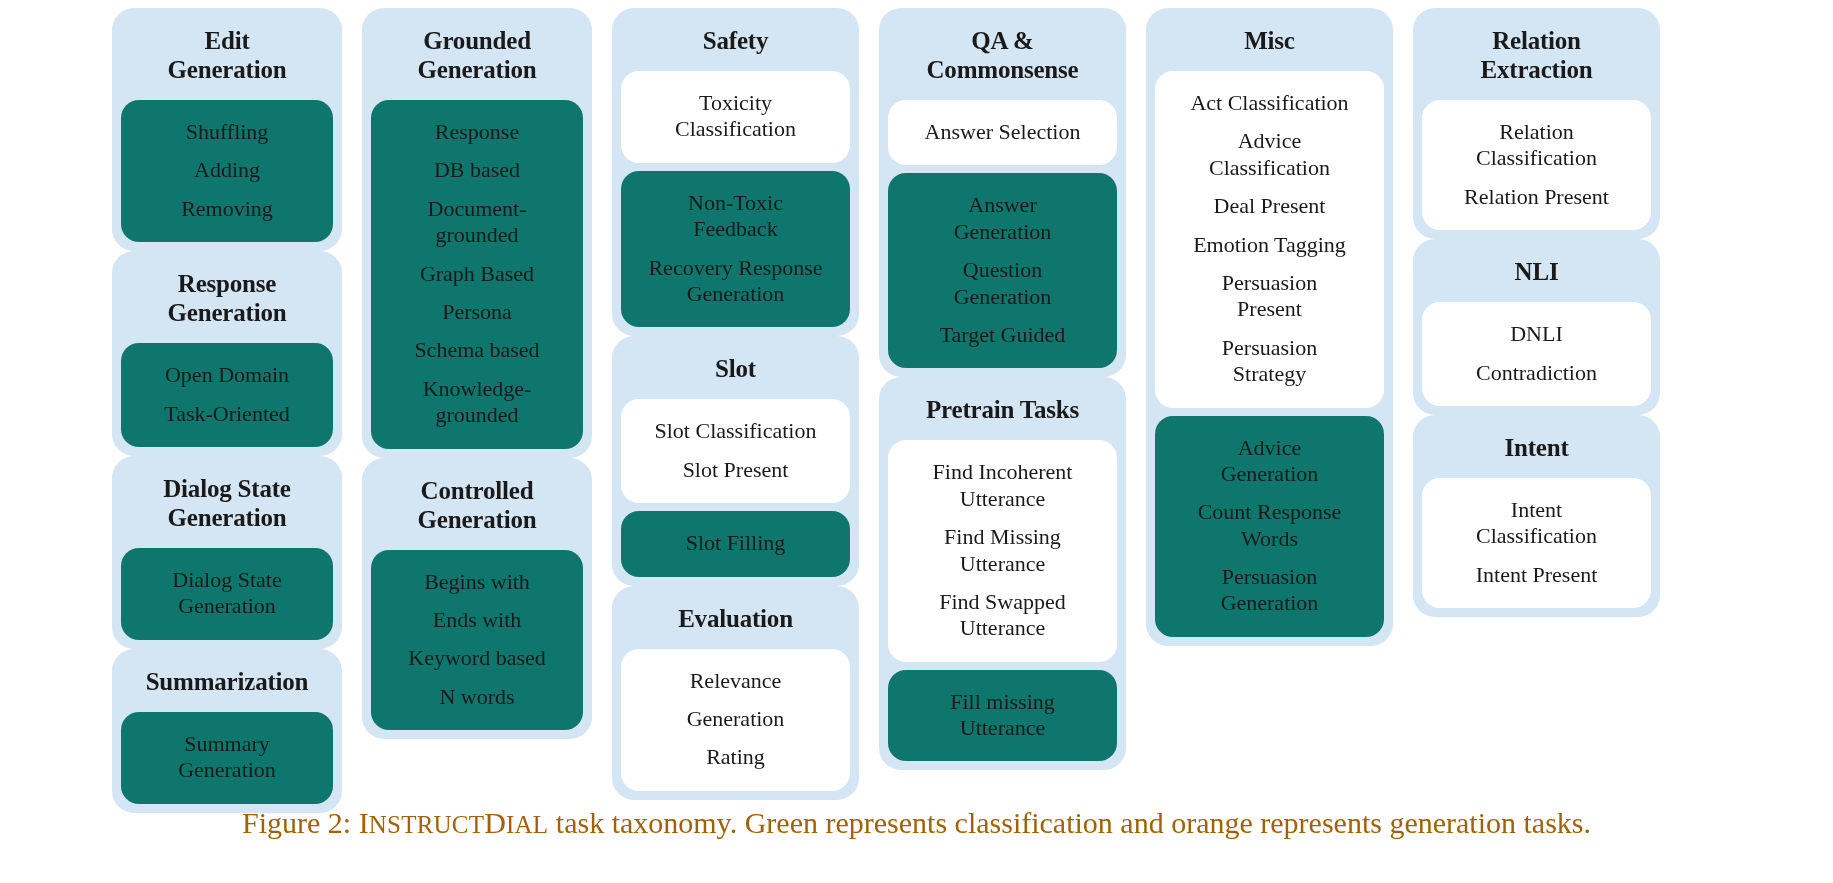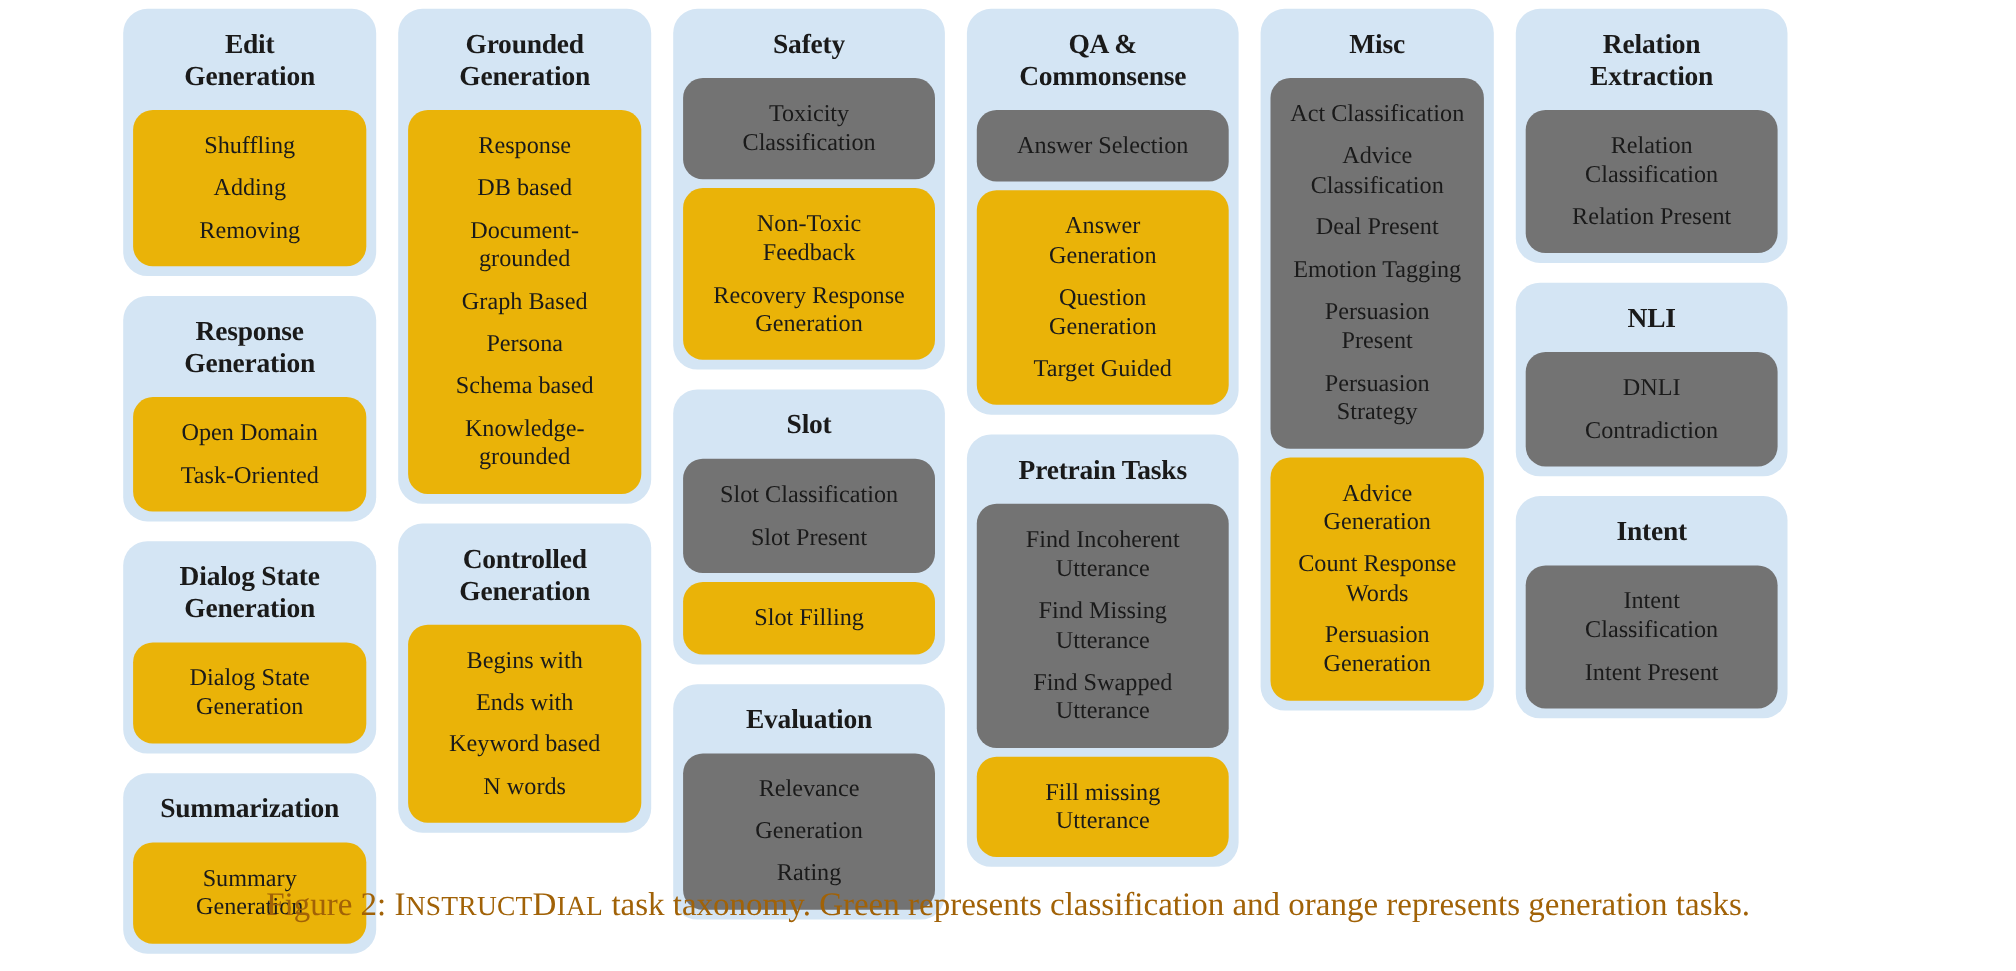--- a/index.html
+++ b/index.html
@@ -19,21 +19,20 @@
     left:112px; top:8px;
     width:1620px; height:788px;
     display:flex;
     flex-direction:row;
     align-items:flex-start;
     gap:20px;
   }
   .column{
     display:flex;
     flex-direction:column;
-    gap:18px;
     flex:0 0 auto;
   }
   .group{
     background:#d4e5f4;
     border-radius:22px;
     padding:9px 9px 9px 9px;
     box-sizing:border-box;
     display:flex;
     flex-direction:column;
     gap:8px;
@@ -47,36 +46,36 @@
     letter-spacing:-0.2px;
   }
   .tasks{
     border-radius:18px;
     padding:13px 8px 14px 8px;
     display:flex;
     flex-direction:column;
     justify-content:center;
     box-sizing:border-box;
   }
-  .tasks.classification{ background:#737373; }
-  .tasks.generation{ background:#eab308; }
+  .tasks.classification{ background:#ffffff; }
+  .tasks.generation{ background:#0f766e; }
   .task{
     text-align:center;
     font-size:22px;
     line-height:1.20;
     padding:6px 2px;
     white-space:pre-line;
   }
 
   
   .col-1{ width:230px; }
   .col-2{ width:230px; }
   .col-3{ width:247px; }
   .col-4{ width:247px; }
-  .col-5{ width:212px; }
+  .col-5{ width:247px; }
   .col-6{ width:247px; }
 
   .caption{
     position:absolute;
     left:0; right:0;
     top:806px;
     text-align:center;
     font-size:30px;
     font-family:"Liberation Serif",serif;
     color:#a16207;

